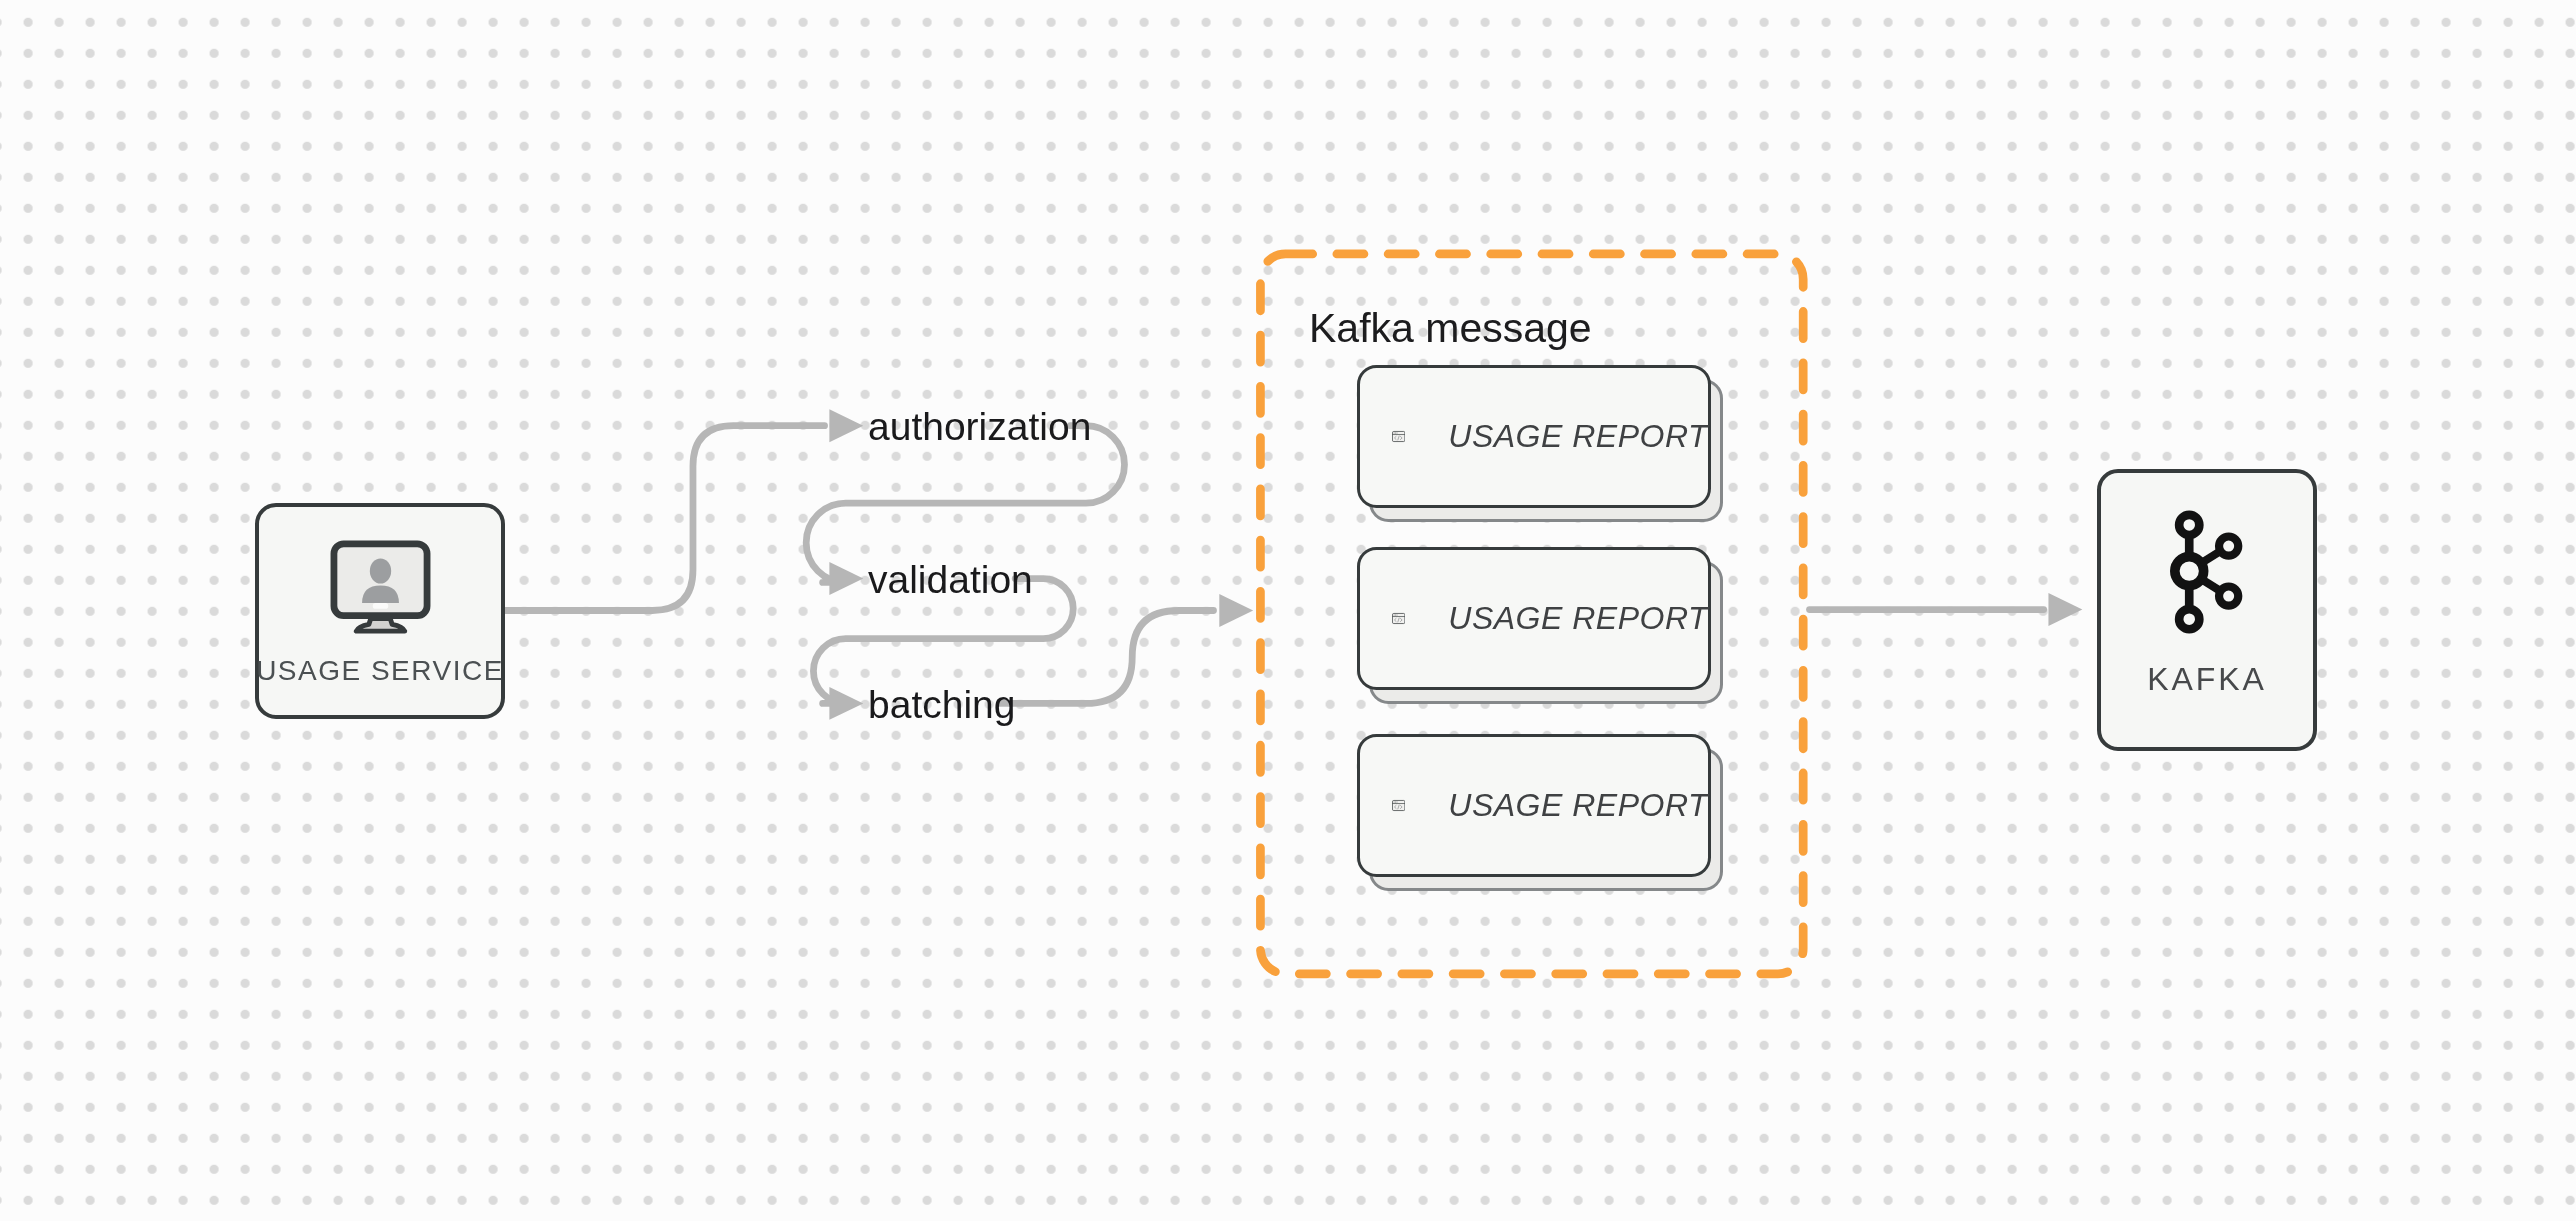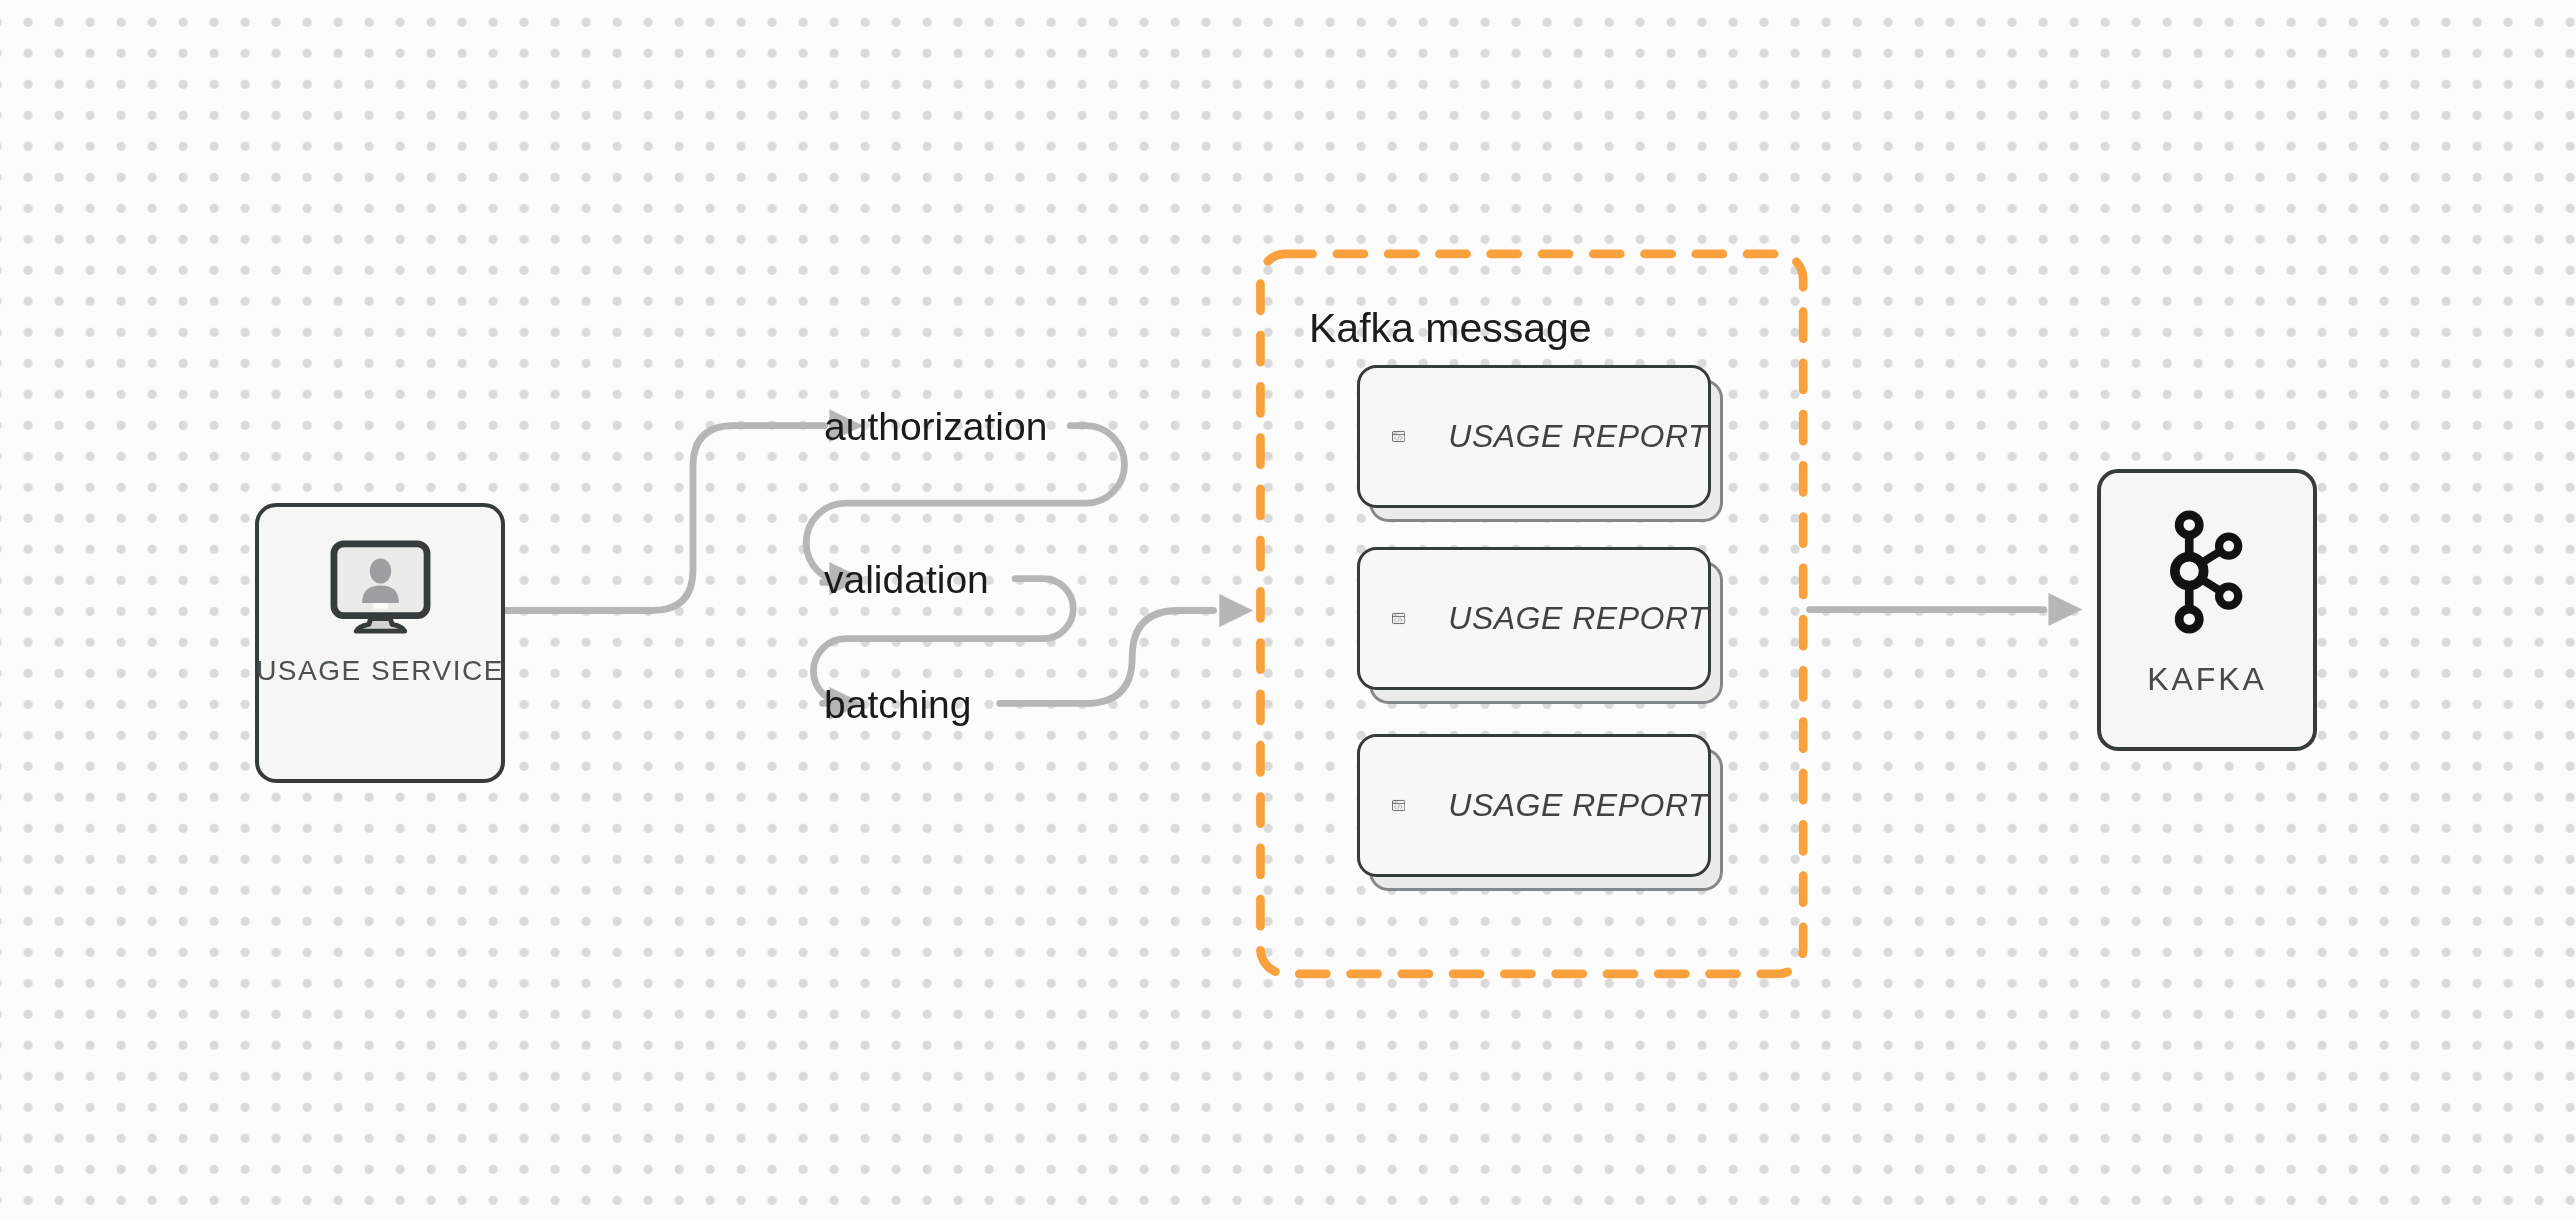--- a/index.html
+++ b/index.html
@@ -18,30 +18,30 @@
   svg.overlay {
     position: absolute; left: 0; top: 0; width: 2576px; height: 1221px;
     display: block;
   }
   
   .node {
     position: absolute; box-sizing: border-box;
     background: #f6f7f5; border: 4.8px solid #363b3c; border-radius: 21px;
     display: flex; flex-direction: column; align-items: center;
   }
-  .node-usage { left: 255px; top: 503px; width: 250px; height: 280px; padding-top: 32px; }
+  .node-usage { left: 255px; top: 503px; width: 250px; height: 216px; padding-top: 32px; }
   .node-kafka { left: 2097px; top: 469px; width: 220px; height: 282px; padding-top: 37px; }
   .node-label {
     color: #4b5052; font-size: 28px; letter-spacing: 1.5px; font-weight: 500;
     margin-top: 19.4px; white-space: nowrap;
   }
   .node-kafka .node-label { font-size: 32px; letter-spacing: 2.9px; margin-top: 25px; color: #47494b; }
   
   .step-label {
-    position: absolute; left: 824px; transform: translateY(-50%);
+    position: absolute; left: 868px; transform: translateY(-50%);
     font-size: 39px; font-weight: 500; color: #1a1a1c; white-space: nowrap; line-height: 1;
   }
   
   .group { position: absolute; left: 1256px; top: 250px; width: 552px; height: 728px; }
   .group-title {
     position: absolute; left: 53px; top: 58px;
     font-size: 41px; font-weight: 500; color: #1c1c1e; white-space: nowrap; line-height: 1;
   }
   .report-card { position: absolute; left: 101px; width: 354px; height: 143px; }
   .card-back {

